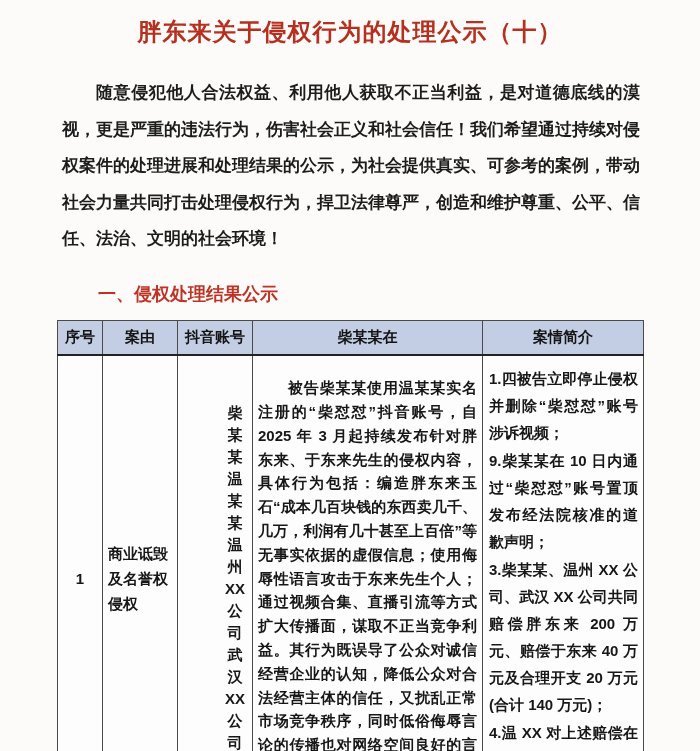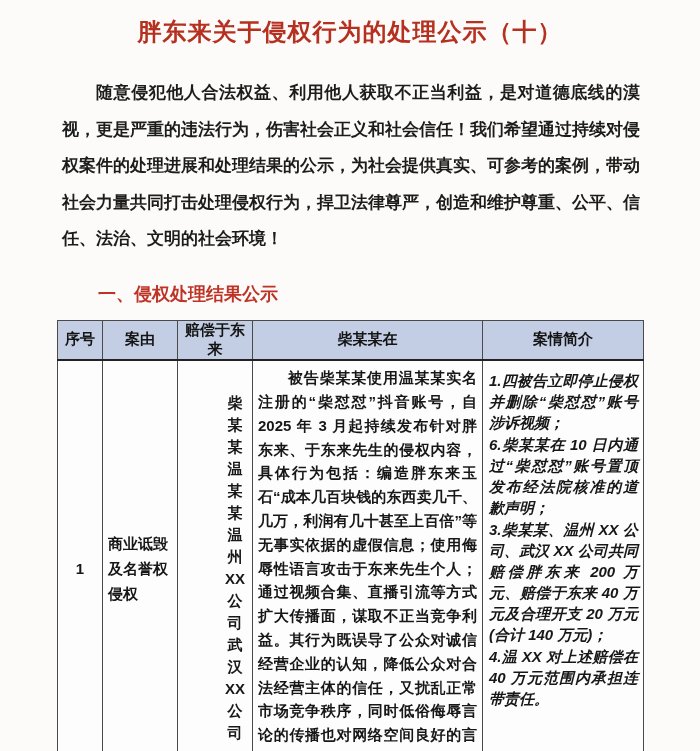--- a/index.html
+++ b/index.html
@@ -65,23 +65,22 @@
   td.cell-summary { vertical-align:middle; padding:0 5px; }
   td.cell-summary .summary-text {
     text-align:justify;
     text-indent:2em;
     line-height:23.8px;
     margin:0;
   }
   td.cell-results { vertical-align:top; padding:9px 5px 0 6px; }
   td.cell-results p {
     margin:0 0 1px 0;
-    line-height:21px;
+    line-height:27px;
     text-align:justify;
-    font-style:italic;
   }
   .party-line { display:block;margin-left:40px; }
 </style>
 </head>
 <body>
 
 <h1 class="page-title">胖东来关于侵权行为的处理公示（十）</h1>
 
 <p class="intro">随意侵犯他人合法权益、利用他人获取不正当利益，是对道德底线的漠视，更是严重的违法行为，伤害社会正义和社会信任！我们希望通过持续对侵权案件的处理进展和处理结果的公示，为社会提供真实、可参考的案例，带动社会力量共同打击处理侵权行为，捍卫法律尊严，创造和维护尊重、公平、信任、法治、文明的社会环境！</p>
 
@@ -92,39 +91,39 @@
     <col style="width:45px">
     <col style="width:75px">
     <col style="width:75px">
     <col style="width:230px">
     <col style="width:161px">
   </colgroup>
   <thead>
     <tr>
       <th>序号</th>
       <th>案由</th>
-      <th>赔偿于东来</th>
+      <th>抖音账号</th>
       <th>柴某某在</th>
       <th>案情简介</th>
     </tr>
   </thead>
   <tbody>
     <tr>
       <td class="cell-index">1</td>
       <td class="cell-cause">商业诋毁及名誉权侵权</td>
       <td class="cell-parties">
         <span class="party-line">柴某某</span>
         <span class="party-line">温某某</span>
         <span class="party-line">温州 XX 公司</span>
         <span class="party-line">武汉 XX 公司</span>
       </td>
       <td class="cell-summary">
         <p class="summary-text">被告柴某某使用温某某实名注册的“柴怼怼”抖音账号，自 2025 年 3 月起持续发布针对胖东来、于东来先生的侵权内容，具体行为包括：编造胖东来玉石“成本几百块钱的东西卖几千、几万，利润有几十甚至上百倍”等无事实依据的虚假信息；使用侮辱性语言攻击于东来先生个人；通过视频合集、直播引流等方式扩大传播面，谋取不正当竞争利益。其行为既误导了公众对诚信经营企业的认知，降低公众对合法经营主体的信任，又扰乱正常市场竞争秩序，同时低俗侮辱言论的传播也对网络空间良好的言论风气造成了负面影响。</p>
       </td>
       <td class="cell-results">
         <p>1.四被告立即停止侵权并删除“柴怼怼”账号涉诉视频；</p>
-        <p>6.柴某某在 10 日内通过“柴怼怼”账号置顶发布经法院核准的道歉声明；</p>
+        <p>9.柴某某在 10 日内通过“柴怼怼”账号置顶发布经法院核准的道歉声明；</p>
         <p>3.柴某某、温州 XX 公司、武汉 XX 公司共同赔偿胖东来 200 万元、赔偿于东来 40 万元及合理开支 20 万元(合计 140 万元)；</p>
         <p>4.温 XX 对上述赔偿在 40 万元范围内承担连带责任。</p>
       </td>
     </tr>
   </tbody>
 </table>
 
 </body></html>

